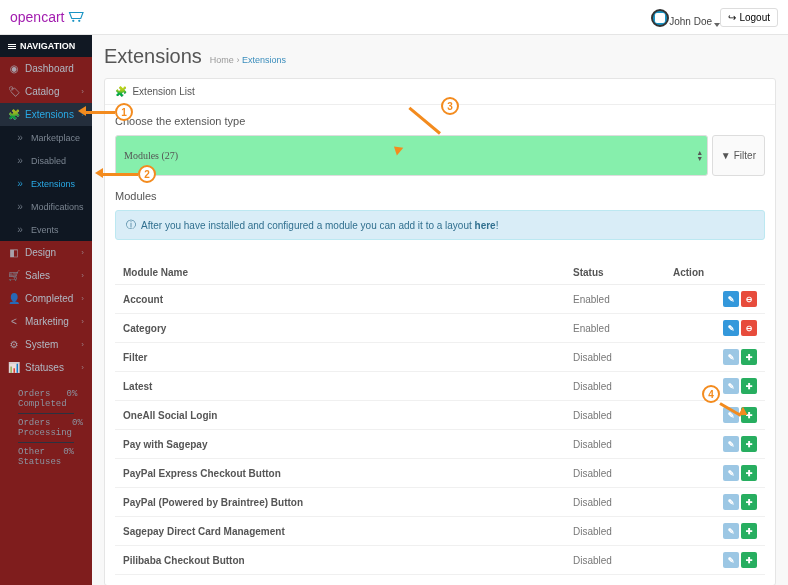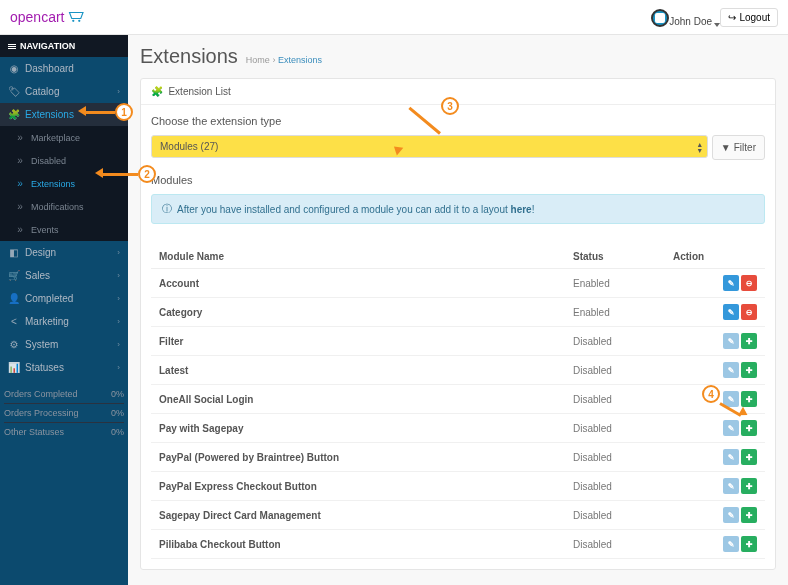--- a/index.html
+++ b/index.html
@@ -8,50 +8,50 @@
 .topbar { height: 35px; background: #fff; border-bottom: 1px solid #e5e5e5; display: flex; align-items: center; padding: 0 10px; }
 .logo-wrap { display: flex; align-items: center; gap: 4px; color: #a21caf; font-weight: 300; font-size: 14px; }
 .logo-wrap svg { width: 18px; height: 12px; }
 .topbar-right { margin-left: auto; display: flex; align-items: flex-end; font-size: 10px; color: #444; }
 .avatar { width: 18px; height: 18px; border-radius: 50%; background: #1a94c4; border: 2px solid #333; display: inline-flex; align-items: center; justify-content: center; }
 .avatar-inner { width: 10px; height: 10px; background: #fff; border-radius: 2px; }
 .caret { width: 0; height: 0; border-left: 3px solid transparent; border-right: 3px solid transparent; border-top: 4px solid #666; display: inline-block; margin-left: 2px; }
 .logout-btn { border: 1px solid #ddd; border-radius: 3px; padding: 3px 7px; background: #fff; display: flex; align-items: center; gap: 3px; font-size: 10px; cursor: pointer; }
 
 .layout { display: flex; height: 550px; }
-.sidebar { width: 128px; background: #0c4a6e; color: #b0b9c4; font-size: 10px; flex-shrink: 0; }
+.sidebar { width: 92px; background: #7f1d1d; color: #b0b9c4; font-size: 10px; flex-shrink: 0; }
 .nav-header { background: #111823; color: #fff; font-size: 9px; font-weight: bold; padding: 6px 8px; display: flex; align-items: center; gap: 4px; }
 .nav-header .burger { display: inline-flex; flex-direction: column; gap: 1px; }
 .nav-header .burger span { width: 8px; height: 1px; background: #fff; }
 .sidebar-item { display: flex; align-items: center; padding: 6px 8px; cursor: pointer; position: relative; }
 .sidebar-item .ico { width: 12px; margin-right: 5px; text-align: center; font-size: 10px; opacity: .85; }
 .sidebar-item .chev { margin-left: auto; font-size: 8px; opacity: .6; }
 .sidebar-item.active { color: #29a9e5; background: #242e3c; }
 .sidebar-sub { background: #0f1722; }
 .sidebar-sub .sidebar-item { padding-left: 14px; font-size: 9px; color: #7a8490; }
 .sidebar-sub .sidebar-item.active { color: #29a9e5; background: transparent; }
-.sidebar-stats { padding: 6px 4px; font-size: 9px; color: #8b94a0; }
+.sidebar-stats { padding: 6px 18px; font-size: 9px; color: #8b94a0; font-family: Liberation Mono, monospace; }
 .stat-row { display: flex; justify-content: space-between; padding: 4px 0; border-bottom: 1px solid #2a3240; }
 .stat-row:last-child { border-bottom: none; }
 
 .main { flex: 1; overflow: auto; padding: 10px 12px; }
 .page-header { display: flex; align-items: baseline; gap: 8px; margin-bottom: 10px; }
 .page-title { font-size: 20px; font-weight: 300; color: #555; }
 .breadcrumb { font-size: 9px; color: #999; }
 .breadcrumb .bc-link { color: #3a8dbc; }
 
 .panel { background: #fff; border: 1px solid #e5e5e5; border-radius: 3px; margin-bottom: 12px; }
 .panel-head { padding: 7px 10px; border-bottom: 1px solid #eee; display: flex; align-items: center; gap: 5px; font-size: 10px; color: #555; }
 .panel-head .puzzle { font-size: 10px; }
 .panel-body { padding: 10px; }
 .subtitle { font-size: 11px; color: #555; margin-bottom: 8px; font-weight: 400; }
 
 .select-row { display: flex; gap: 4px; }
 .select-wrap { flex: 1; position: relative; }
-.select { width: 100%; padding: 5px 8px; border: 1px solid #ddd; border-radius: 3px; font-size: 10px; background: #fde047; appearance: none; color: #555; }
+.select { width: 100%; padding: 14px 8px; border: 1px solid #ddd; border-radius: 3px; font-size: 10px; background: #86efac; appearance: none; color: #555; font-family: Liberation Serif, serif; }
 .select-arrows { position: absolute; right: 6px; top: 50%; transform: translateY(-50%); font-size: 8px; color: #555; line-height: 6px; display: flex; flex-direction: column; }
 .filter-btn { border: 1px solid #ddd; background: #fafafa; border-radius: 3px; padding: 6px 8px; font-size: 10px; cursor: pointer; color: #555; display: flex; align-items: center; gap: 3px; }
 
 .info-alert { background: #d9edf7; border: 1px solid #bce8f1; color: #31708f; padding: 7px 10px; border-radius: 3px; font-size: 10px; margin-bottom: 8px; display: flex; align-items: center; gap: 5px; }
 .info-alert b { font-weight: bold; }
 
 table.mods { width: 100%; border-collapse: collapse; font-size: 10px; margin-top: 21px; }
 table.mods th { text-align: left; padding: 6px 8px; border-bottom: 1px solid #eee; font-weight: bold; color: #555; }
 table.mods th.taction { text-align: left; }
 table.mods td { padding: 6px 8px; border-bottom: 1px solid #f0f0f0; color: #555; font-weight: bold; }
@@ -260,26 +260,26 @@
                 <td>OneAll Social Login</td>
                 <td class="tstatus">Disabled</td>
                 <td class="taction"><span class="btn-sm btn-edit muted">✎</span><span class="btn-sm btn-install">✚</span></td>
               </tr>
               <tr>
                 <td>Pay with Sagepay</td>
                 <td class="tstatus">Disabled</td>
                 <td class="taction"><span class="btn-sm btn-edit muted">✎</span><span class="btn-sm btn-install">✚</span></td>
               </tr>
               <tr>
+                <td>PayPal Express Checkout Button</td>
+                <td class="tstatus">Disabled</td>
+                <td class="taction"><span class="btn-sm btn-edit muted">✎</span><span class="btn-sm btn-install">✚</span></td>
+              </tr>
+              <tr>
                 <td>PayPal (Powered by Braintree) Button</td>
-                <td class="tstatus">Disabled</td>
-                <td class="taction"><span class="btn-sm btn-edit muted">✎</span><span class="btn-sm btn-install">✚</span></td>
-              </tr>
-              <tr>
-                <td>PayPal Express Checkout Button</td>
                 <td class="tstatus">Disabled</td>
                 <td class="taction"><span class="btn-sm btn-edit muted">✎</span><span class="btn-sm btn-install">✚</span></td>
               </tr>
               <tr>
                 <td>Sagepay Direct Card Management</td>
                 <td class="tstatus">Disabled</td>
                 <td class="taction"><span class="btn-sm btn-edit muted">✎</span><span class="btn-sm btn-install">✚</span></td>
               </tr>
               <tr>
                 <td>Pilibaba Checkout Button</td>

